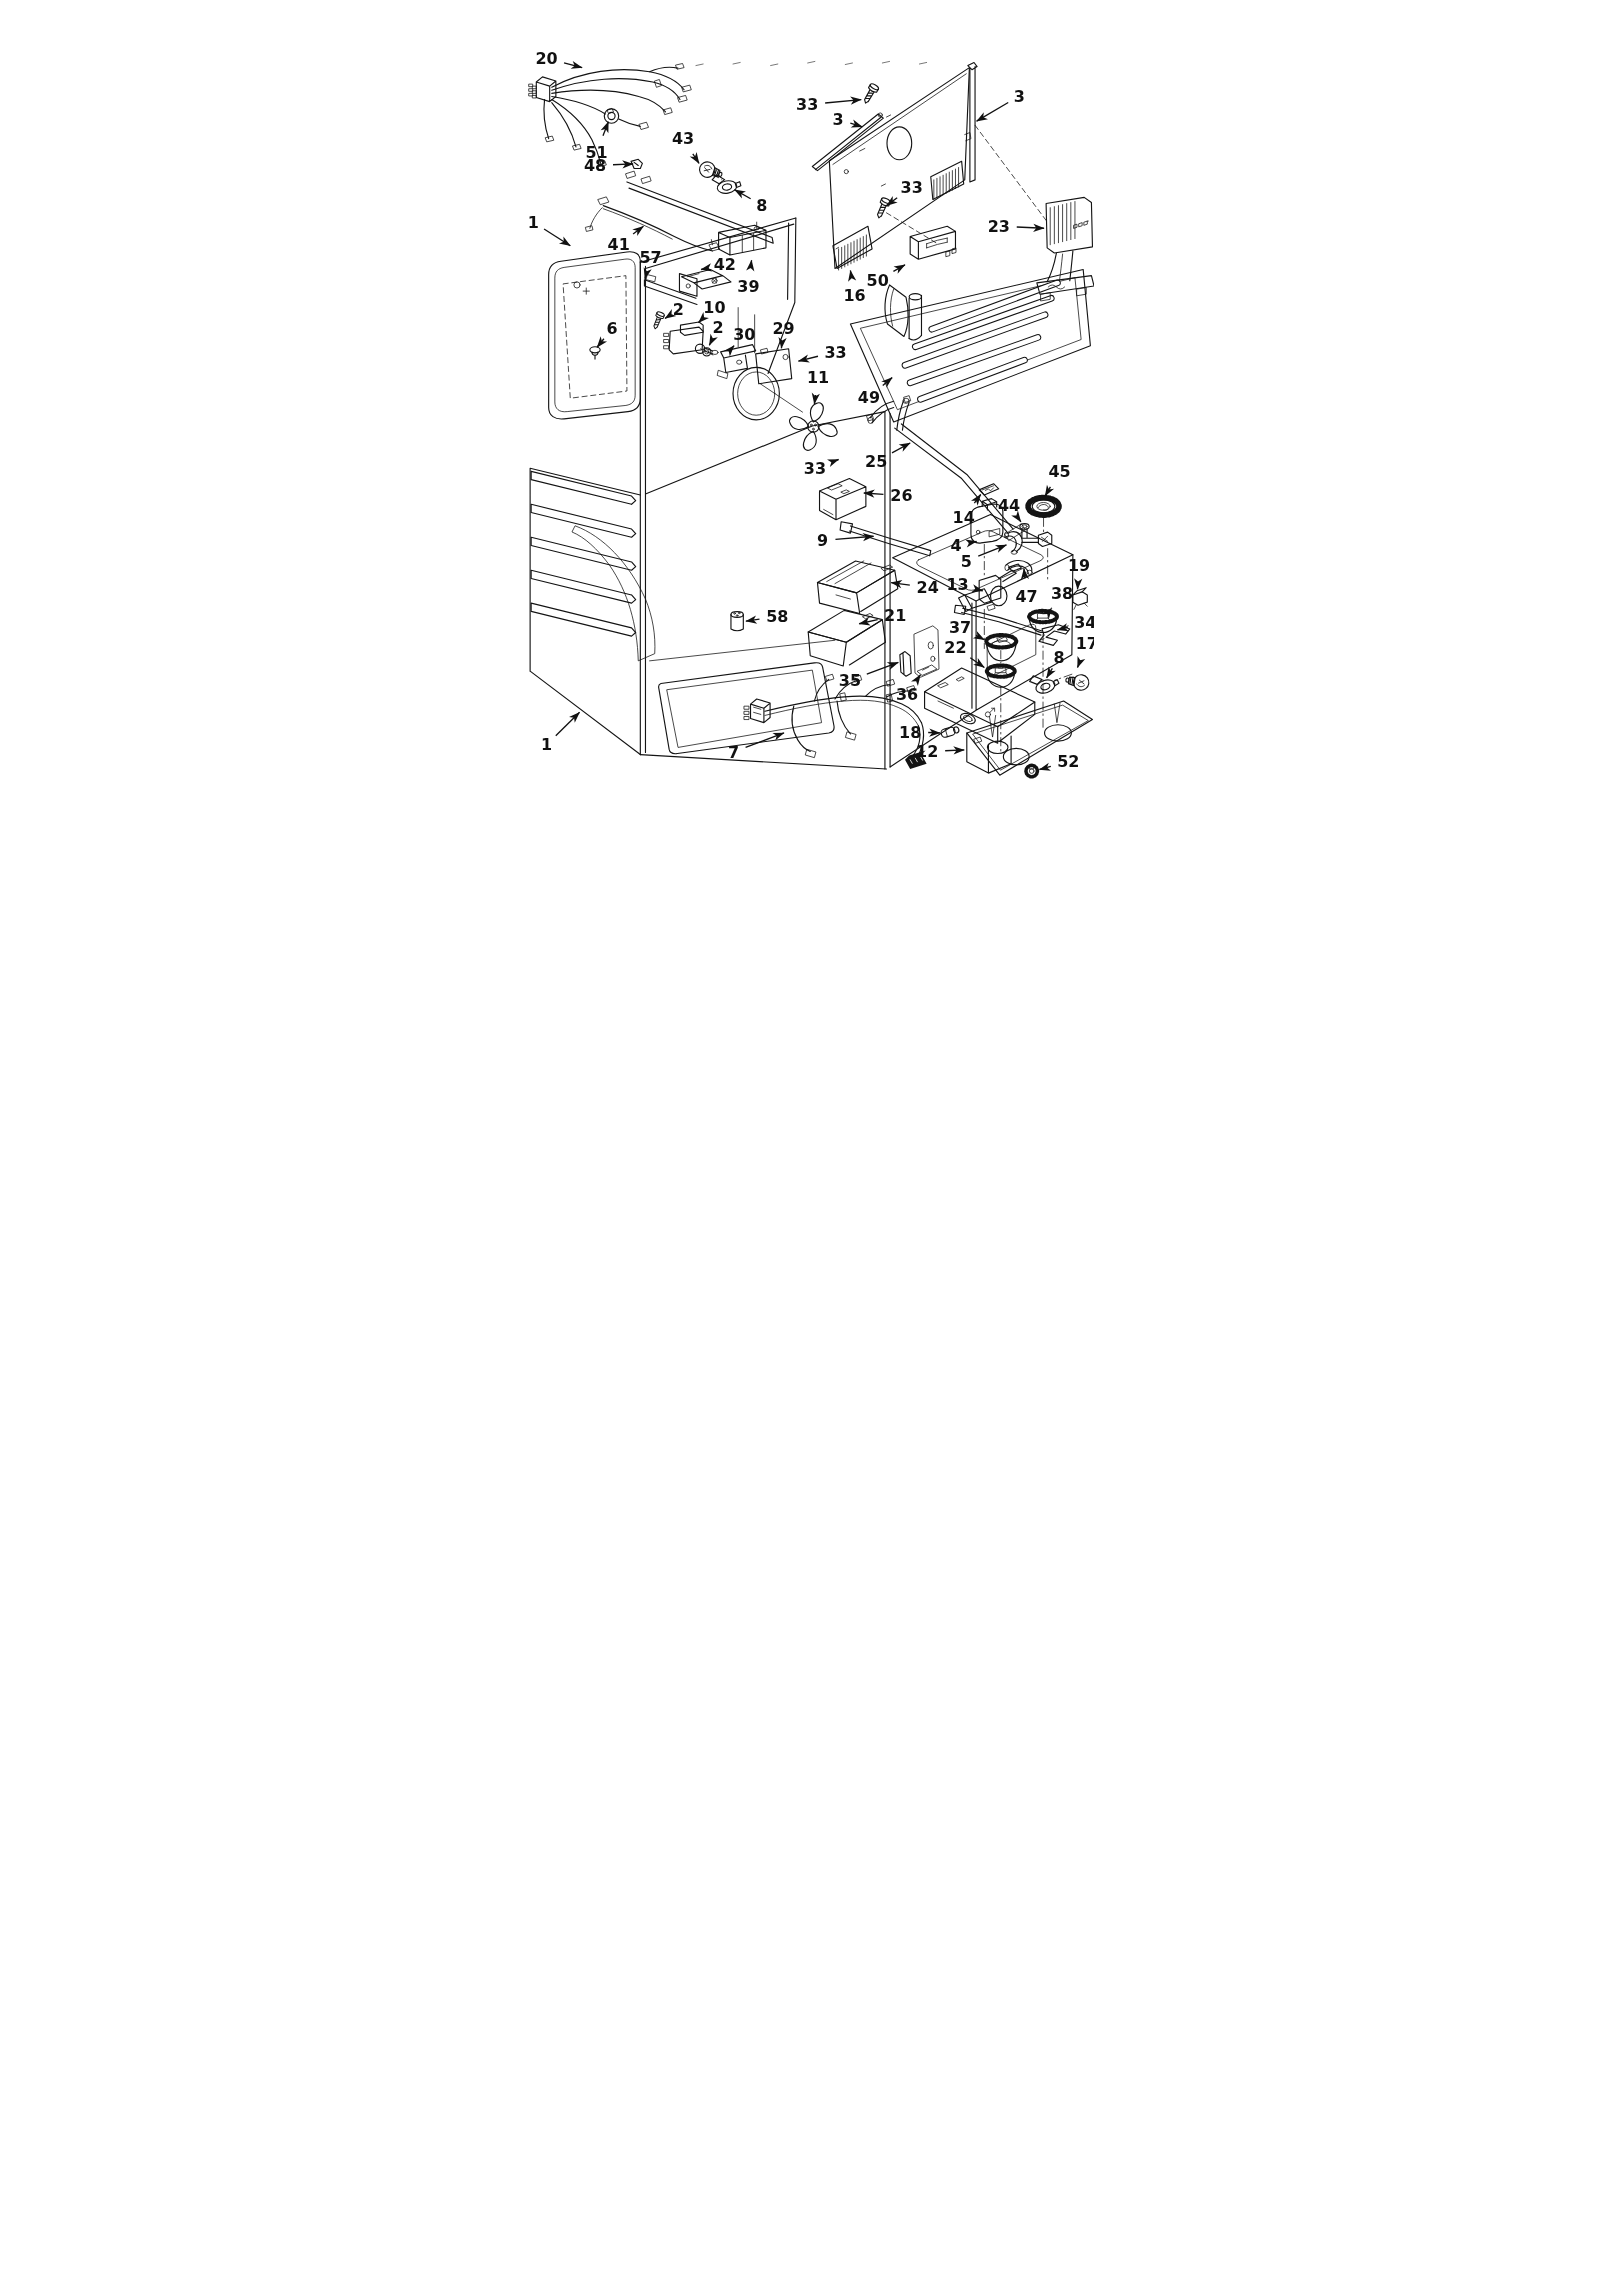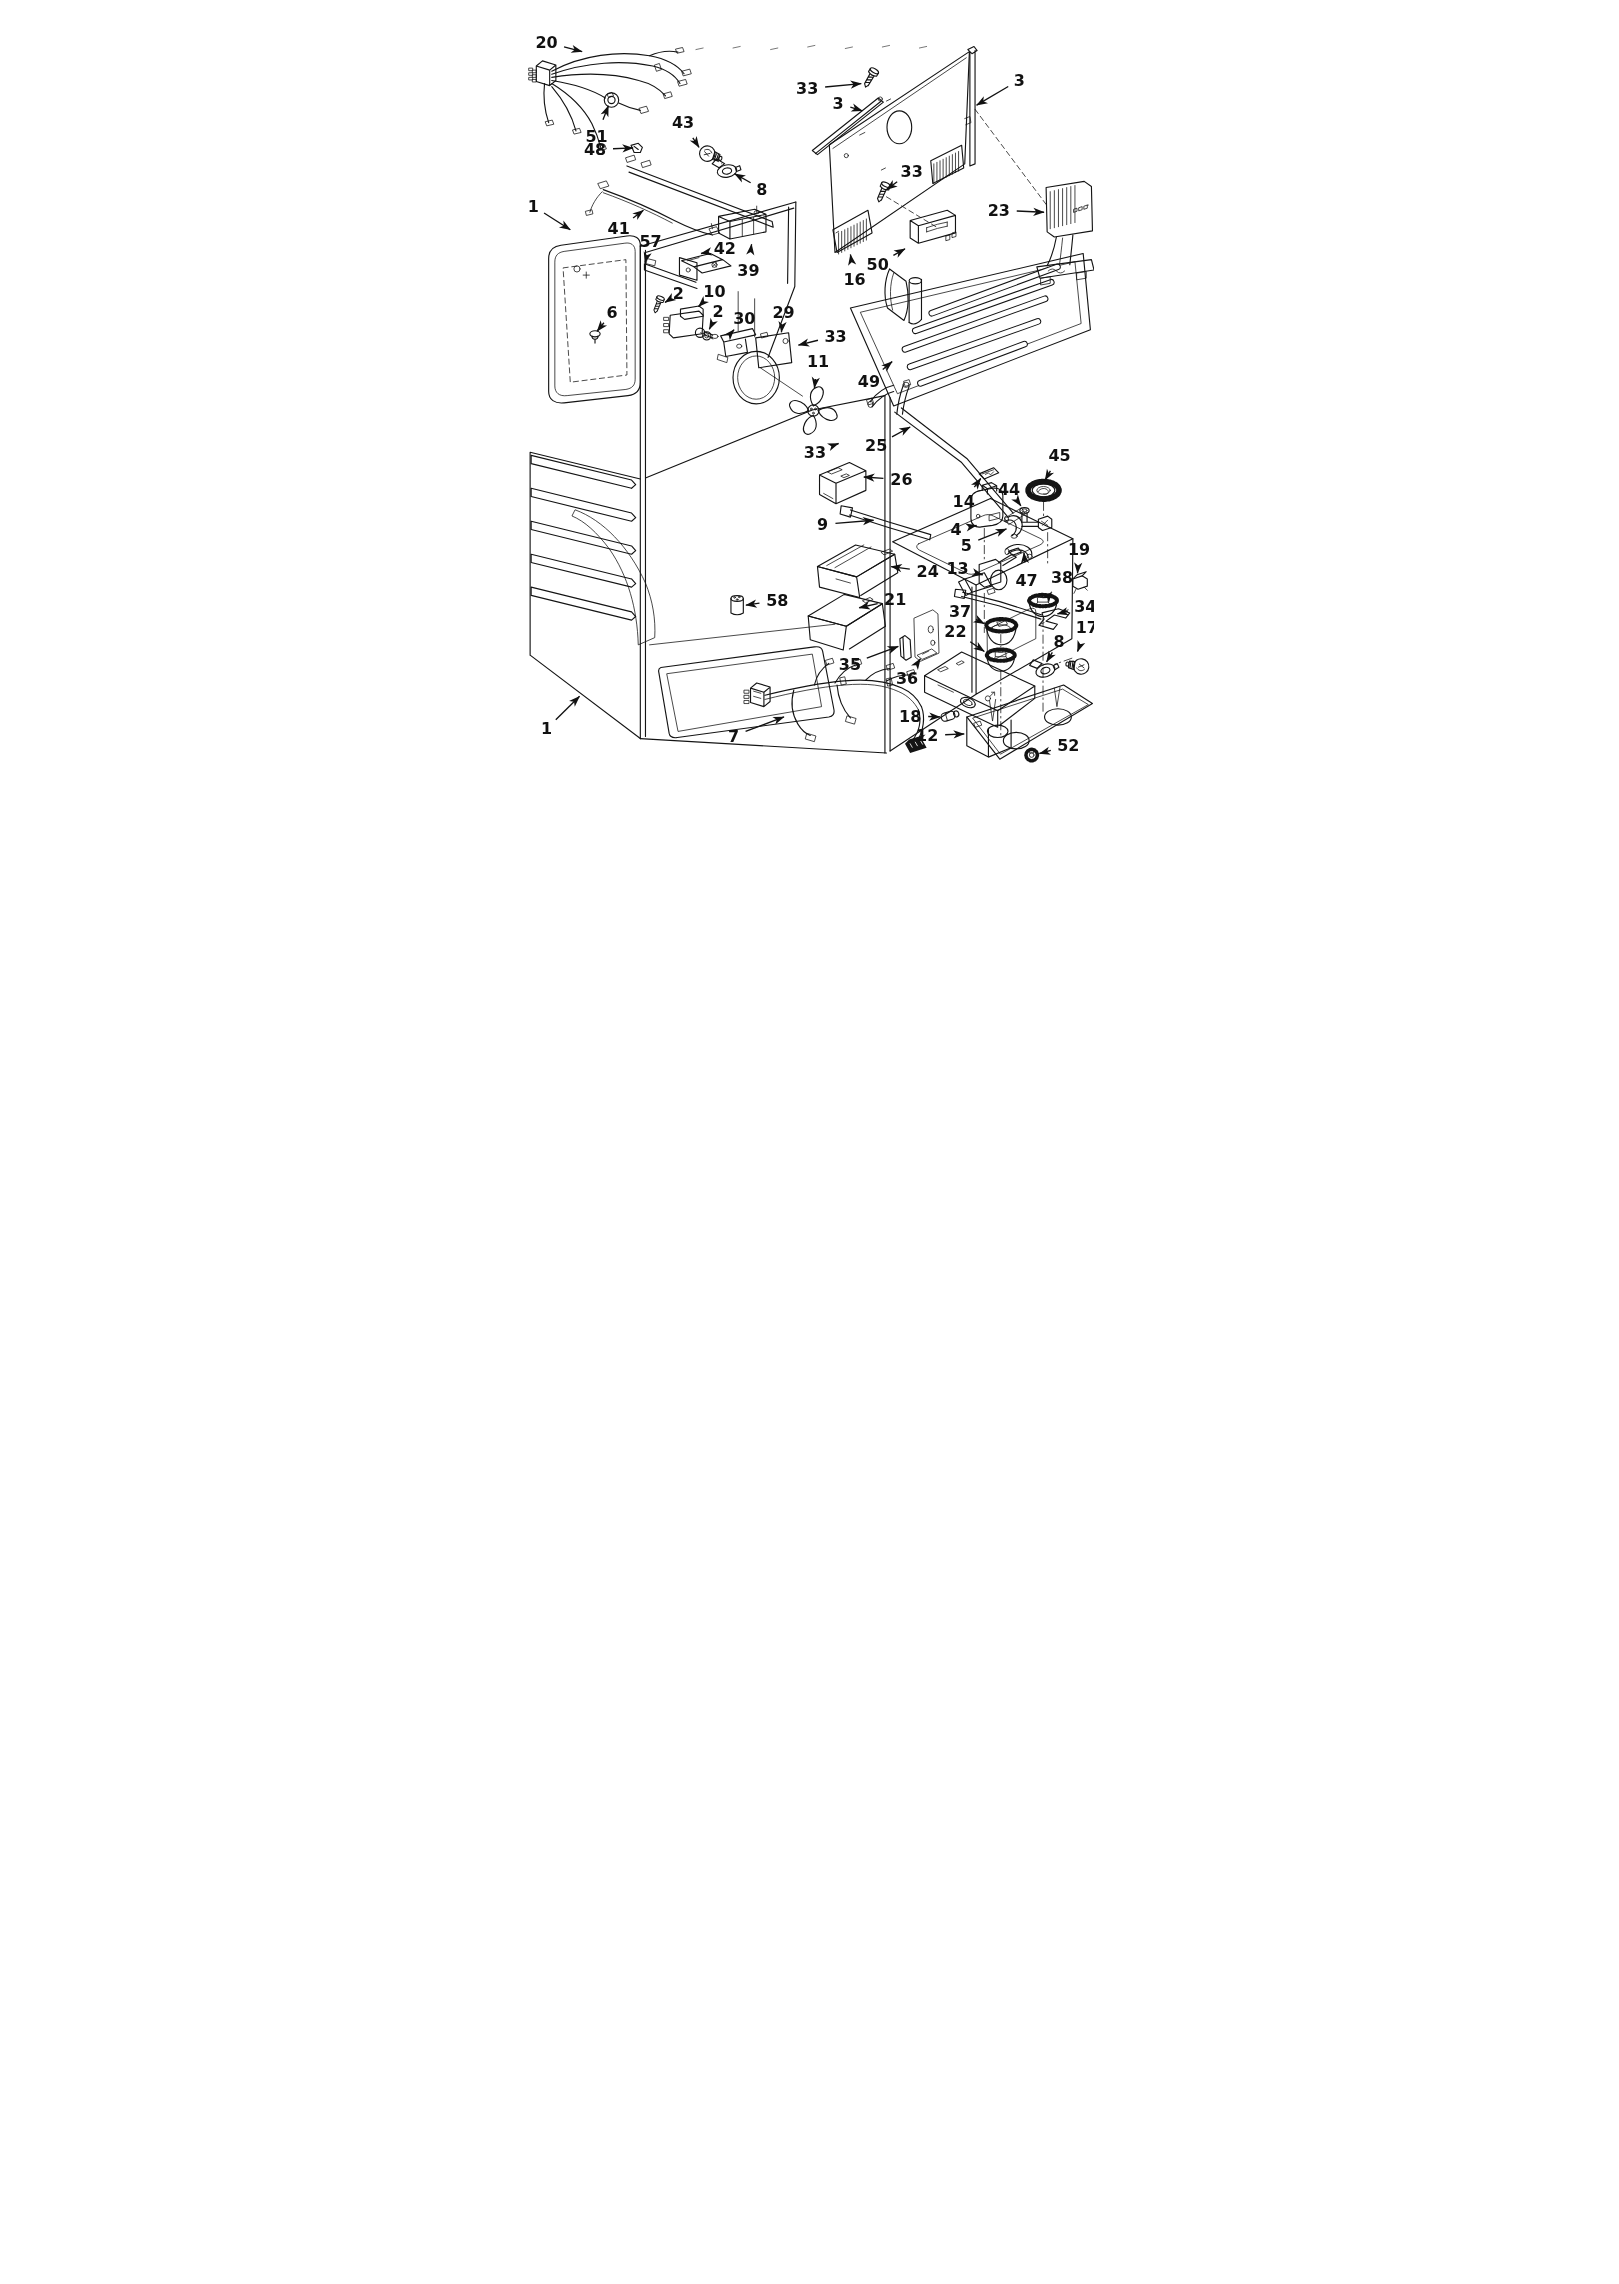--- a/index.html
+++ b/index.html
@@ -1,16 +1,16 @@
 <!DOCTYPE html>
 <html style="font-size:8.2px"><head>
 <meta charset="utf-8">
 <style>
   html,body{margin:0;padding:0;background:#ffffff;}
-  .stage{position:relative;width:568px;height:801px;margin:0 auto;background:#fff;overflow:hidden;}
+  .stage{position:relative;width:568px;height:801px;margin:16px auto;background:#fff;overflow:hidden;}
   svg{display:block;width:100%;height:100%;}
   .art{stroke:#141414;fill:none;stroke-width:2.2;stroke-linejoin:round;stroke-linecap:round;}
   .thin{stroke-width:1.5;}
   .dash{stroke-dasharray:10 7;}
   .dashdot{stroke-dasharray:16 7 3 7;}
   .capsule-o{stroke:#141414;stroke-width:13;stroke-linecap:round;fill:none;}
   .capsule-i{stroke:#ffffff;stroke-width:9;stroke-linecap:round;fill:none;}
   .serr{stroke:#141414;stroke-width:8;stroke-dasharray:2.6 3.4;fill:none;}
   .knurl{stroke:#141414;stroke-width:7;stroke-dasharray:2 2.6;fill:none;}
   .spike{stroke:#141414;stroke-width:11;stroke-dasharray:2.8 3.6;fill:none;}

